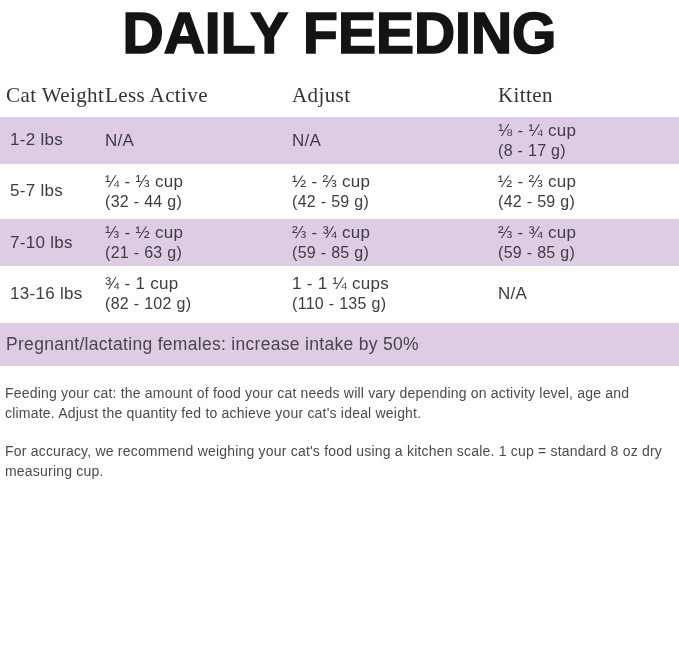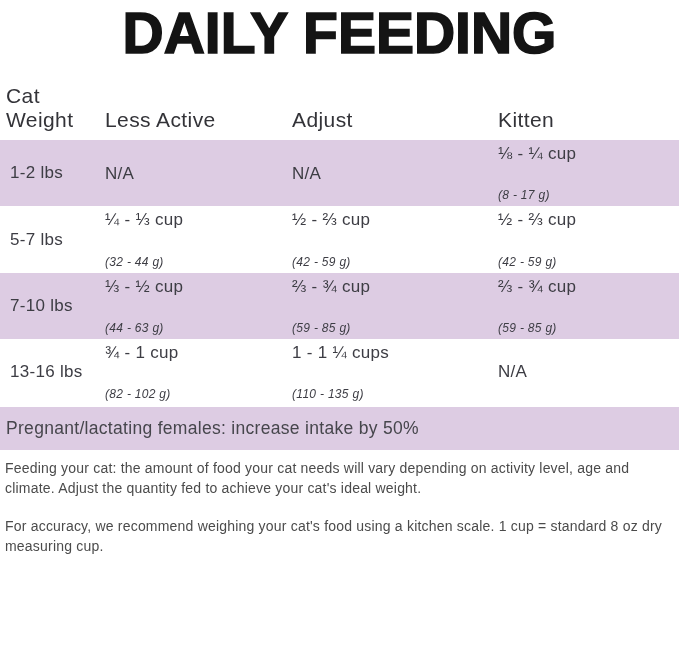--- a/index.html
+++ b/index.html
@@ -33,34 +33,35 @@
 
   th {
     font-size: 21px;
     font-weight: 400;
     color: #333338;
     letter-spacing: 0.4px;
     line-height: 1.12;
     text-align: left;
     vertical-align: bottom;
     padding: 0 0 9px 0;
+    font-family: Liberation Serif, serif;
   }
   th.first { padding-left: 6px; }
 
   tbody tr:nth-child(odd) { background: #ddcce3; }
   tbody td {
     vertical-align: middle;
     padding: 3px 0;
   }
   tbody tr:nth-child(odd) td { height: 45px; }
   tbody tr:nth-child(even) td { height: 55px; }
 
   .weight { font-size: 17px; padding-left: 10px; letter-spacing: 0.3px; }
   .amount { font-size: 17px; letter-spacing: 0.3px; line-height: 1.25; }
-  .grams  { font-size: 12px; font-style: italic; letter-spacing: 0.3px; line-height: 1.25; margin-top: 24px; }
+  .grams  { font-size: 16px; letter-spacing: 0.3px; line-height: 1.25; }
   .grams:empty { display: none; }
 
   .pregnant-band {
     margin-top: 2px;
     background: #ddcce3;
     height: 43px;
     display: flex;
     align-items: center;
     padding-left: 6px;
     font-size: 17.5px;
@@ -68,21 +69,21 @@
     color: #46464c;
   }
 
   .note {
     font-size: 14px;
     line-height: 1.45;
     letter-spacing: 0.2px;
     color: #4b4b4b;
     padding: 0 6px 0 5px;
   }
-  .note.first  { margin-top: 8px; }
+  .note.first  { margin-top: 17px; }
   .note.second { margin-top: 17px; }
 </style>
 </head>
 <body>
 
 <div class="page">
 
   <h1 class="title"><span>DAILY FEEDING</span><br></h1>
 
   <table class="feeding">
@@ -128,21 +129,21 @@
         </td>
         <td>
           <div class="amount">½ - ⅔ cup</div>
           <div class="grams">(42 - 59 g)</div>
         </td>
       </tr>
       <tr>
         <td class="weight">7-10 lbs</td>
         <td>
           <div class="amount">⅓ - ½ cup</div>
-          <div class="grams">(44 - 63 g)</div>
+          <div class="grams">(21 - 63 g)</div>
         </td>
         <td>
           <div class="amount">⅔ - ¾ cup</div>
           <div class="grams">(59 - 85 g)</div>
         </td>
         <td>
           <div class="amount">⅔ - ¾ cup</div>
           <div class="grams">(59 - 85 g)</div>
         </td>
       </tr>

